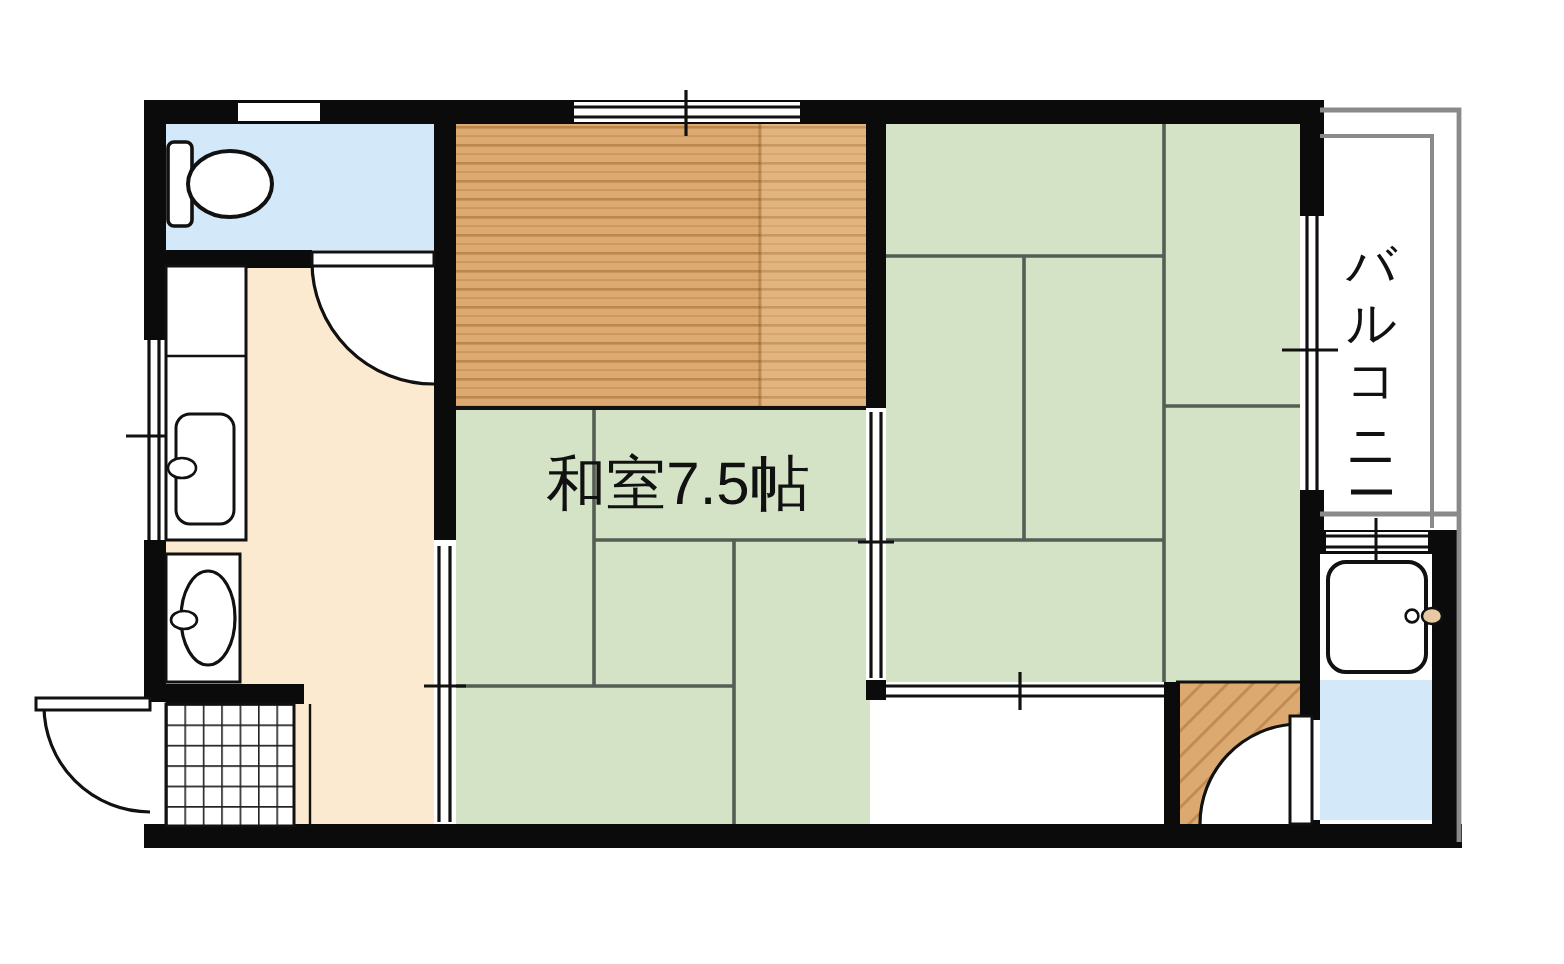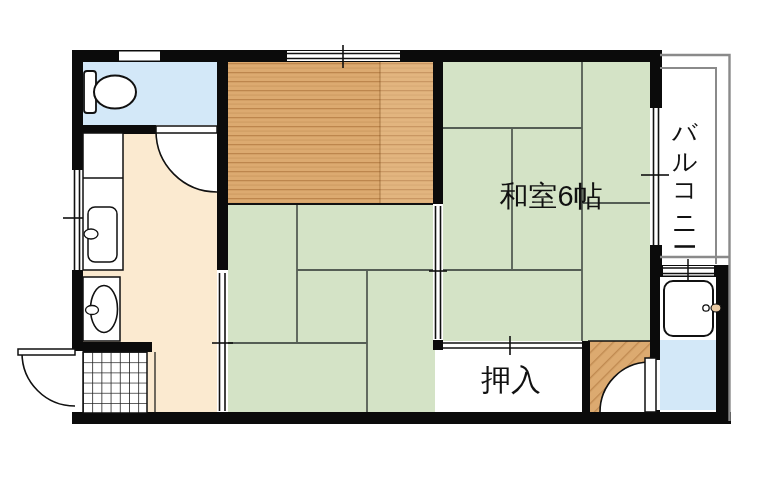--- a/index.html
+++ b/index.html
@@ -187,17 +187,16 @@
     </g>
   </g>
 
   <g fill="none">
     <path d="M 660 55 H 729.5 V 421" stroke="#8a8a8a" stroke-width="2.4"></path>
     <path d="M 660 257 H 729.5" stroke="#8a8a8a" stroke-width="2.4"></path>
     <path d="M 660 68 H 716 V 264" stroke="#8a8a8a" stroke-width="2"></path>
   </g>
 </svg>
 
-<div class="room-label lbl-w6">和室6帖</div>
-<div class="room-label lbl-oshiire">押入</div>
+<div class="room-label lbl-w75">和室7.5帖</div>
 <div class="room-label lbl-balcony">バルコニー</div>
 
 </div>
 
 </body></html>

